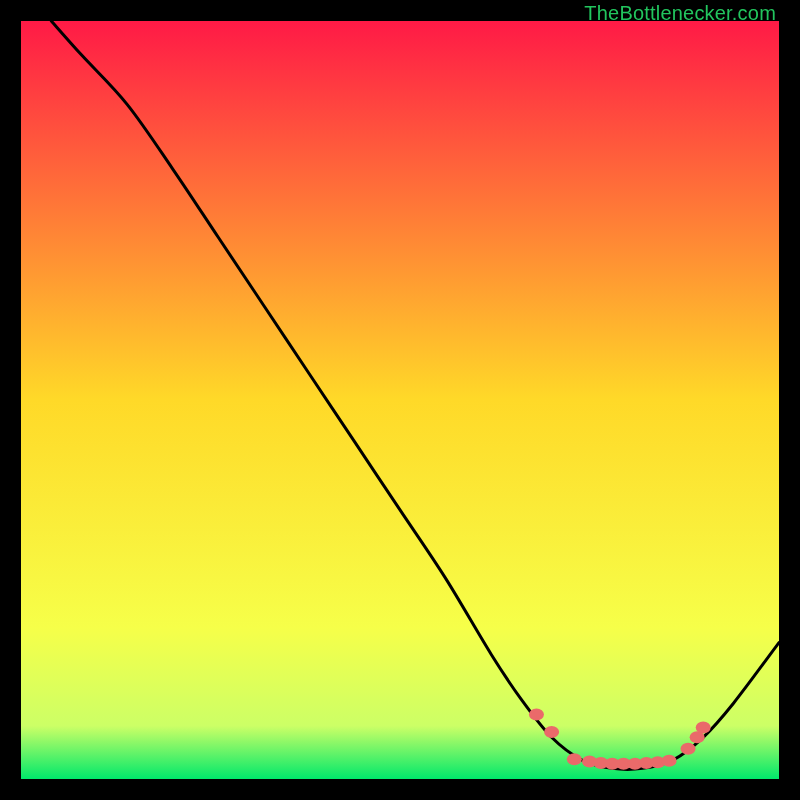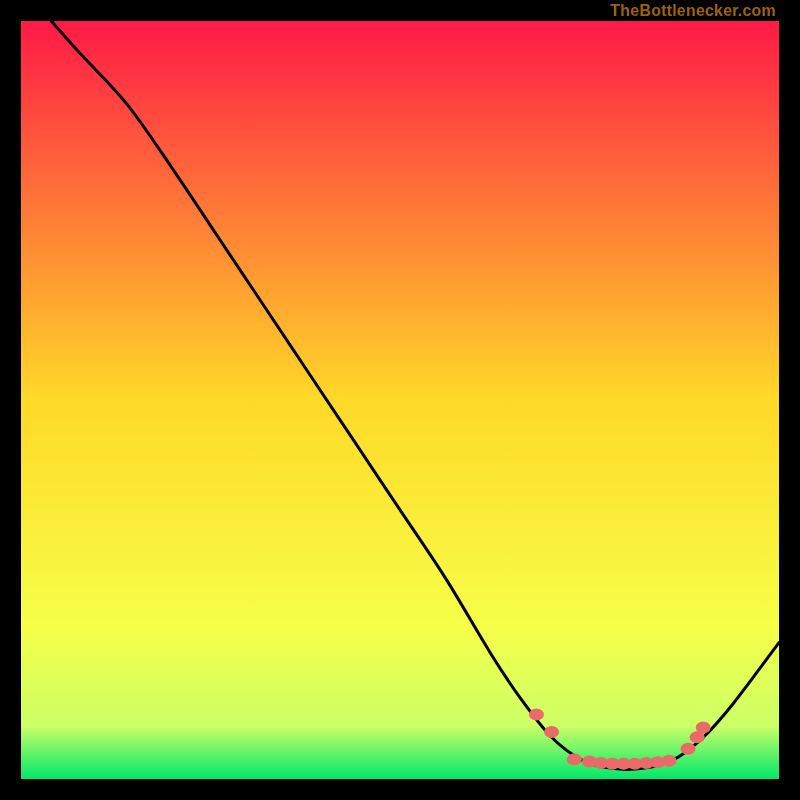--- a/index.html
+++ b/index.html
@@ -20,23 +20,23 @@
     left: 0;
     top: 0;
     width: 758px;
     height: 758px;
   }
 
   .attribution {
     position: absolute;
     top: 2px;
     right: 24px;
-    font-size: 16px;
-    font-weight: 700;
-    color: #a16207;
+    font-size: 20px;
+    font-weight: 400;
+    color: #22c55e;
     letter-spacing: 0.2px;
   }
 </style>
 </head>
 <body>
 
 <div class="attribution">TheBottlenecker.com</div>
 
 <div class="frame">
   <svg class="plot" id="plot" viewBox="0 0 758 758">

